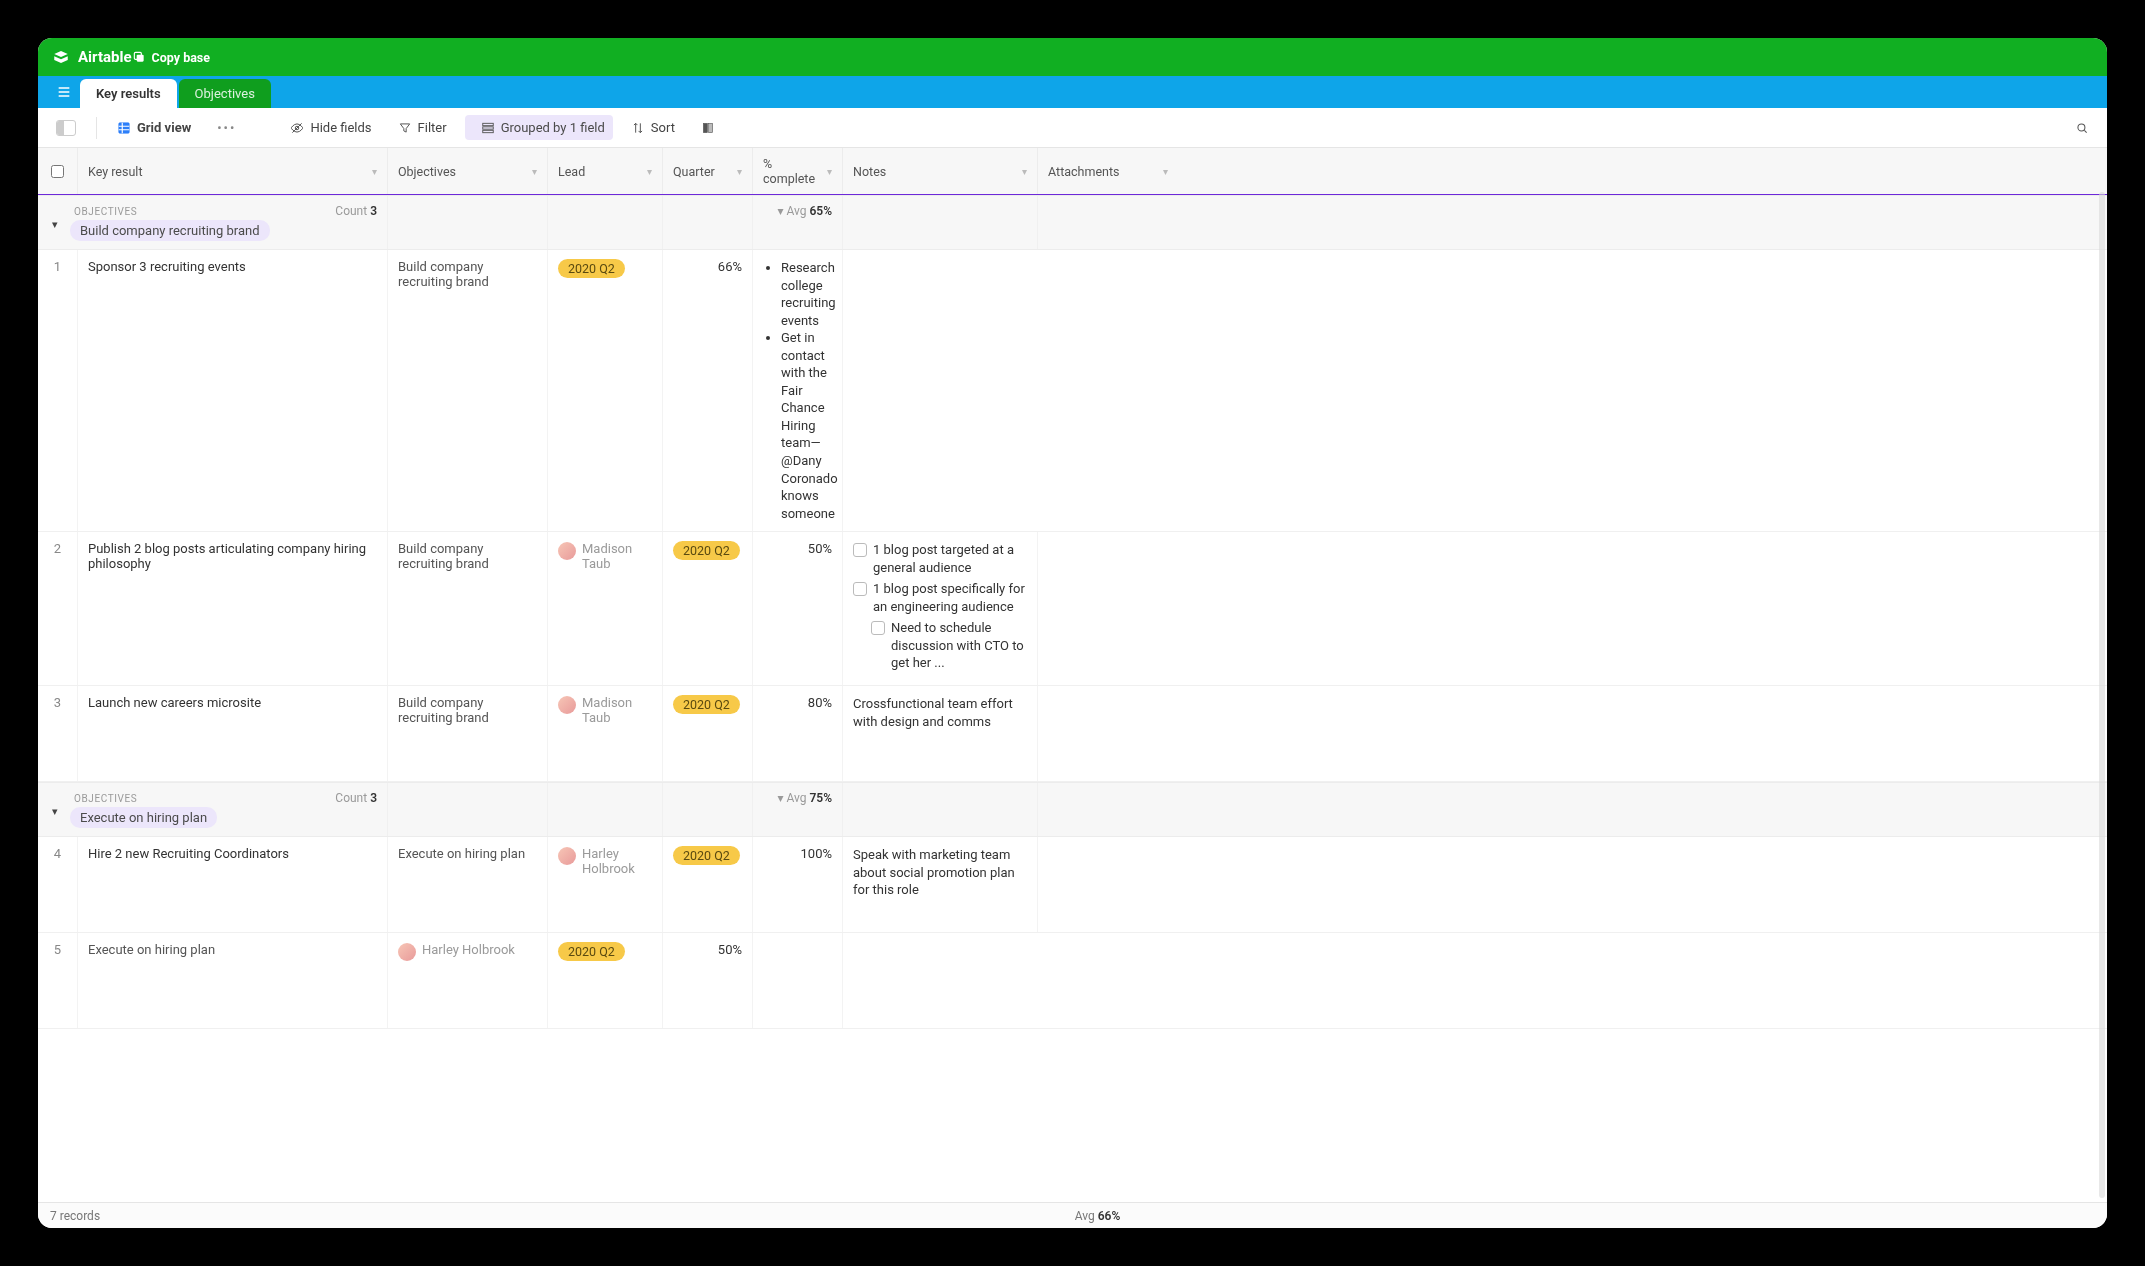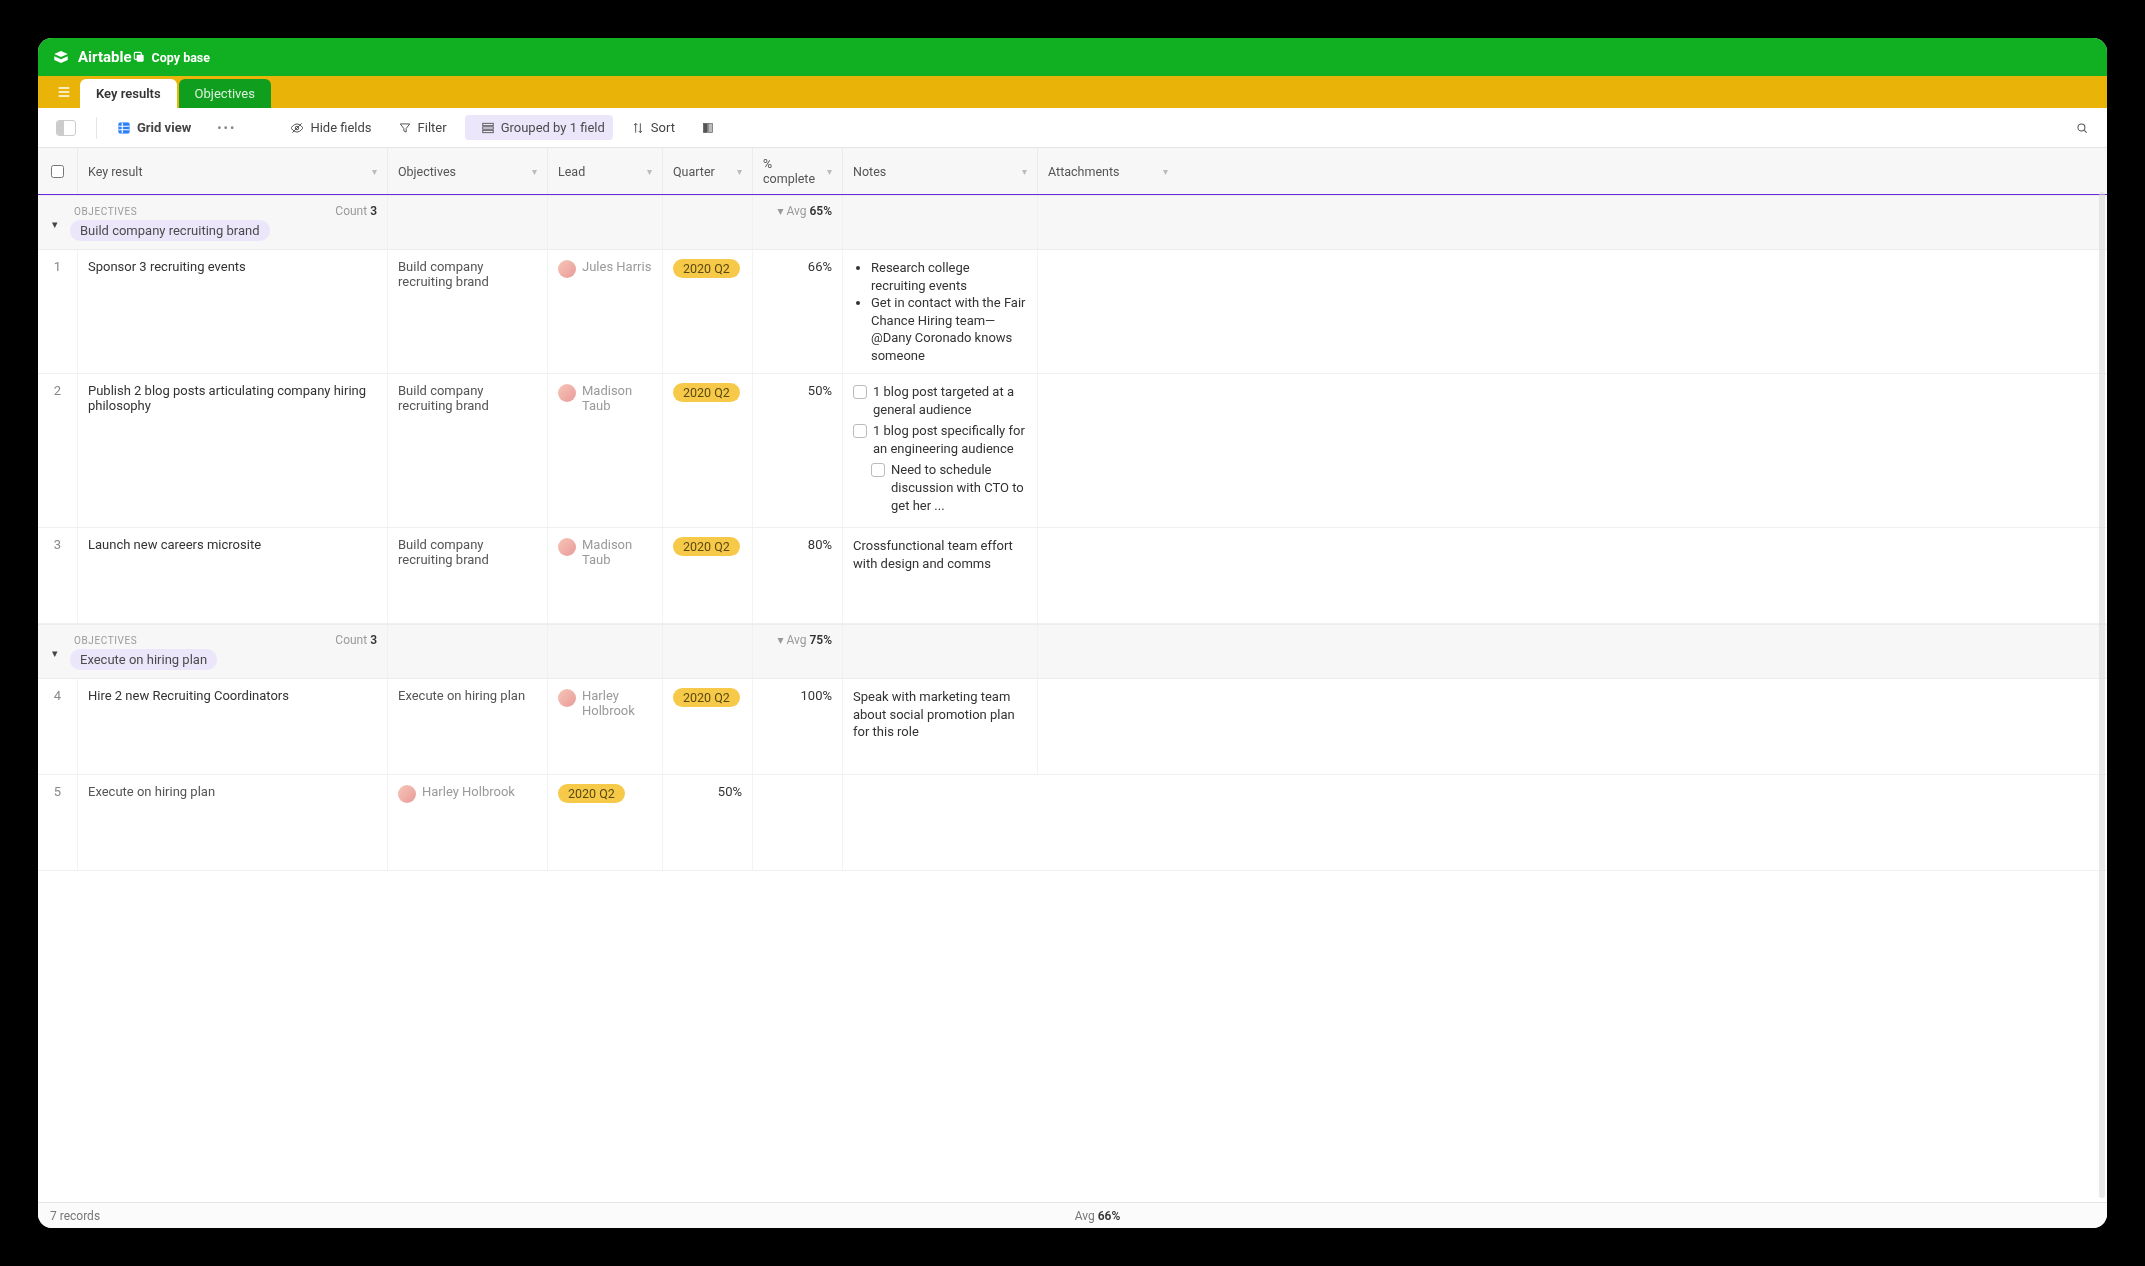--- a/index.html
+++ b/index.html
@@ -19,21 +19,21 @@
   }
   .brand { display: flex; align-items: center; gap: 8px; font-weight: 700; font-size: 15px; }
   .brand svg { width: 18px; height: 18px; }
   .top-center { flex: 1; display: flex; align-items: center; justify-content: center; gap: 8px; font-weight: 700; font-size: 15px; }
   .top-center .dot { width: 14px; height: 14px; border: 2px solid #fff; border-radius: 50%; position: relative; }
   .top-center .dot::after { content: ""; position: absolute; inset: 3px; background: #fff; border-radius: 50%; }
   .top-right { display: flex; align-items: center; gap: 6px; font-size: 12.5px; font-weight: 700; cursor: pointer; }
   .top-right svg { width: 14px; height: 14px; }
   
   .tabsbar {
-    background: #eab308; display: flex; align-items: flex-end; height: 32px; padding: 0 10px; gap: 0;
+    background: #0ea5e9; display: flex; align-items: flex-end; height: 32px; padding: 0 10px; gap: 0;
   }
   .hamburger { color: #fff; padding: 0 8px; height: 100%; display:flex; align-items:center; cursor:pointer; }
   .hamburger svg { width: 16px; height: 16px; }
   .tab {
     padding: 7px 16px; font-size: 13px; border-top-left-radius: 6px; border-top-right-radius: 6px;
     cursor: pointer;
   }
   .tab.active { background: #fff; color: #333; font-weight: 600; }
   .tab.inactive { color: rgba(255,255,255,.85); background: #0f9e1e; margin-left: 2px; }
   
@@ -262,24 +262,20 @@
             <div class="gcell"></div>
             <div class="gcell"></div>
     <div class="gcell avg">▾ Avg <b>65%</b></div>
     <div class="gcell"></div>
             <div class="gcell"></div>
   </div>
           <div class="row">
       <div class="cell idx">1</div>
       <div class="cell kr">Sponsor 3 recruiting events</div>
       <div class="cell obj">Build company recruiting brand</div>
-      <div class="cell lead">
-              <span class="av"></span>
-              <span>Jules Harris</span>
-            </div>
       <div class="cell quarter"><span class="qpill">2020 Q2</span></div>
       <div class="cell pct">66%</div>
       <div class="cell notes">
               <ul>
                 <li>Research college recruiting events</li>
                 <li>Get in contact with the Fair Chance Hiring team—@Dany Coronado knows someone</li>
               </ul>
             </div>
       <div class="cell"></div>
     </div>

